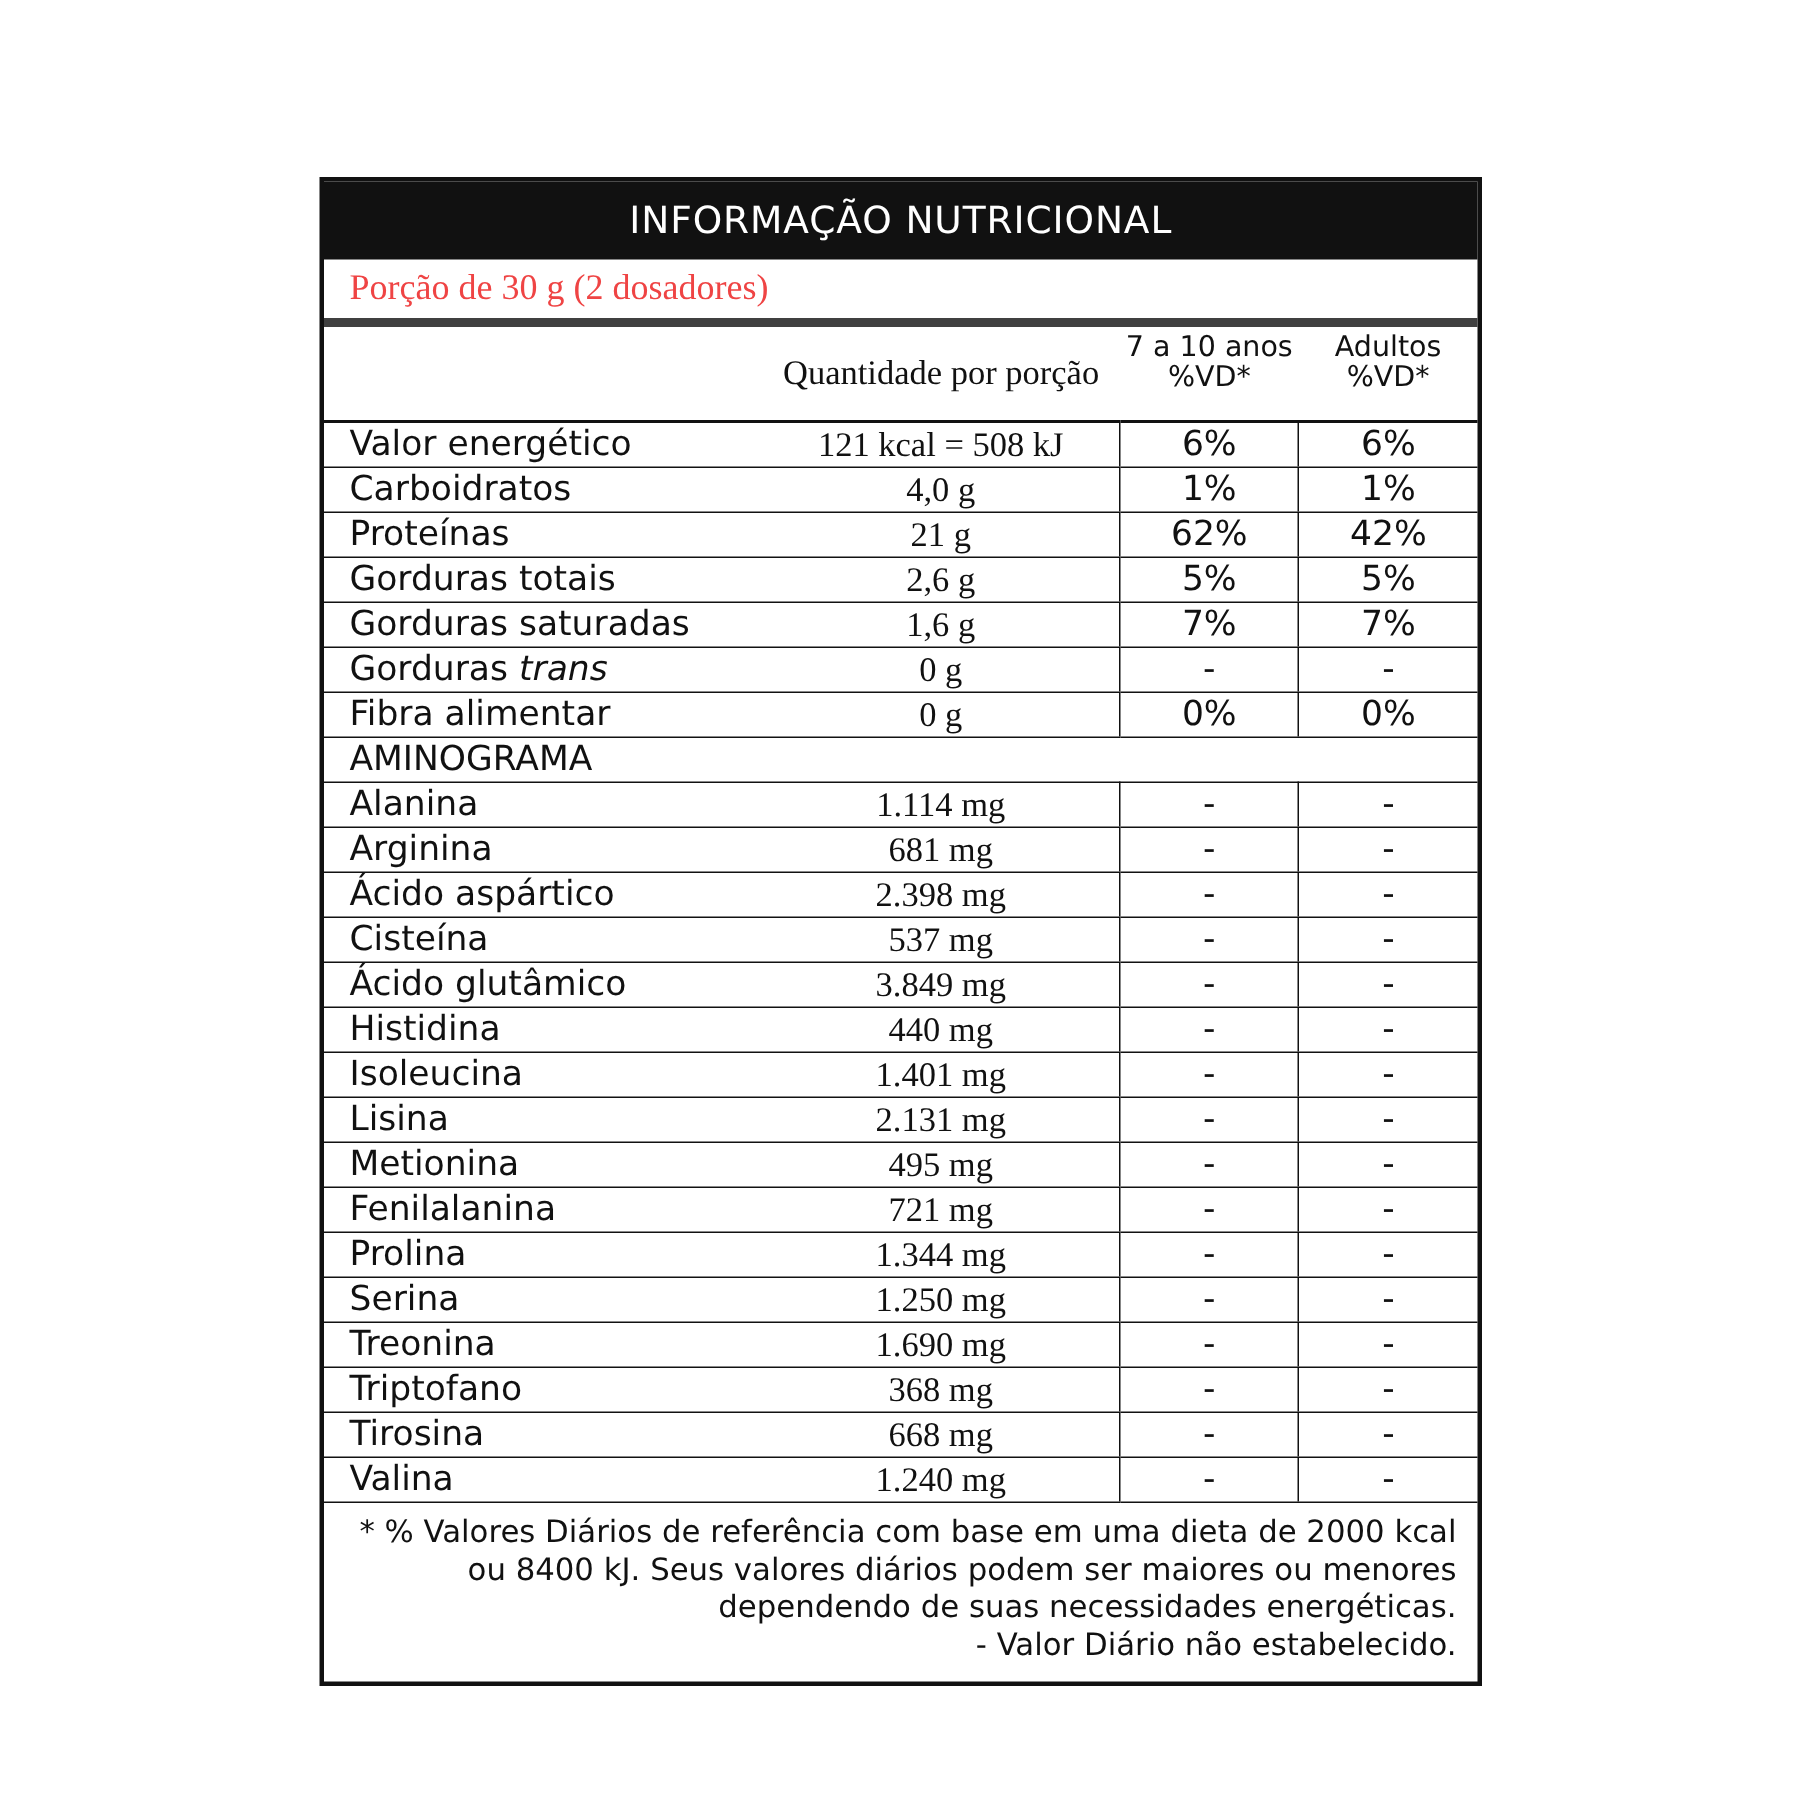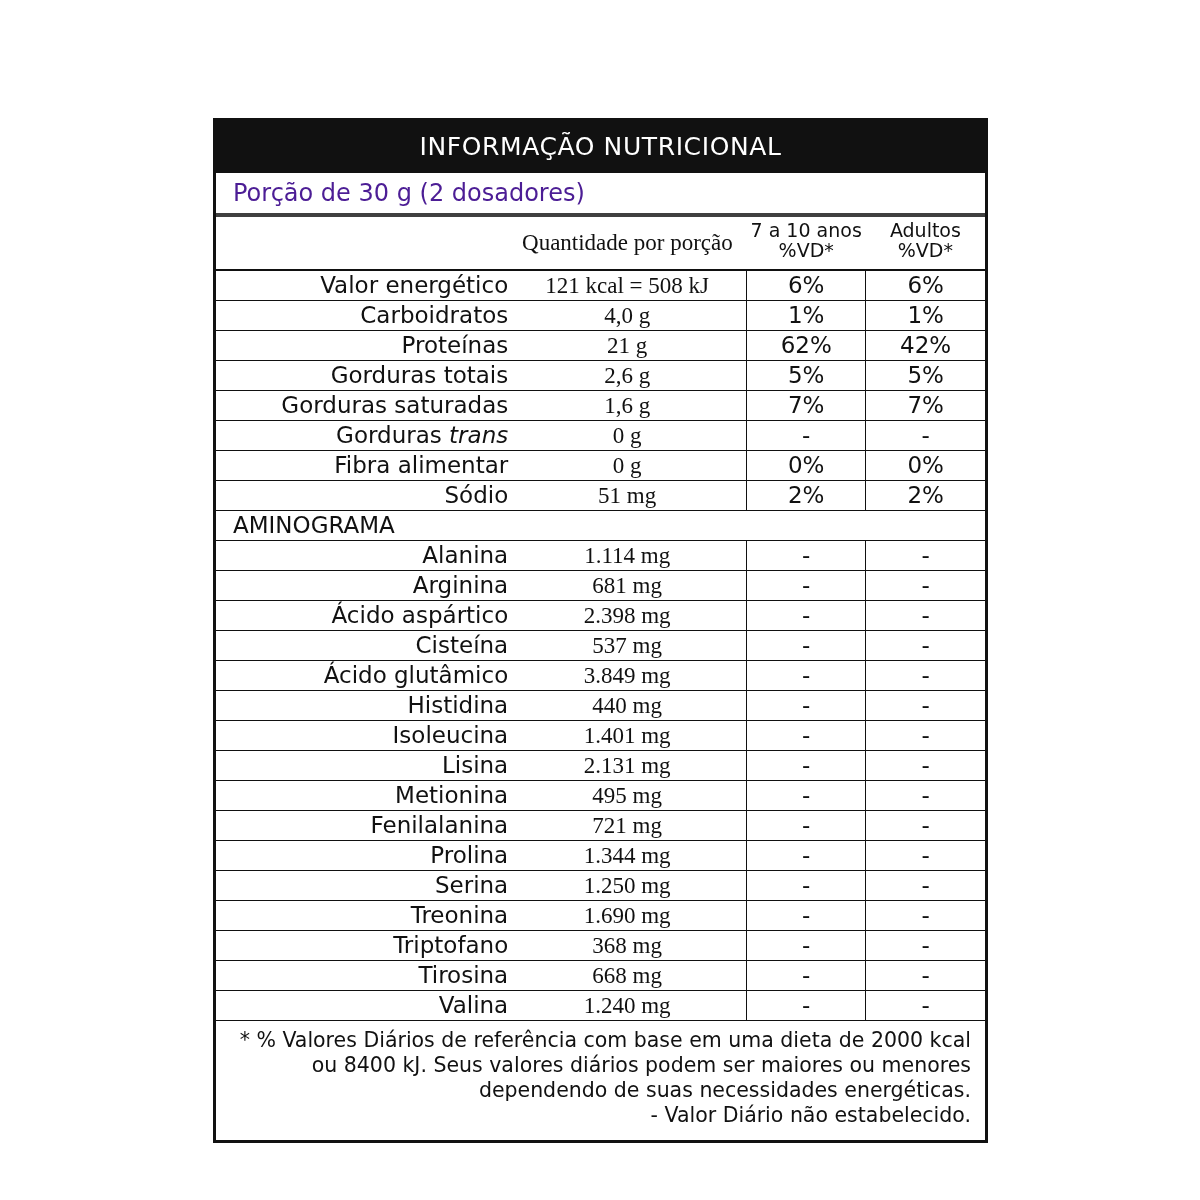--- a/index.html
+++ b/index.html
@@ -29,44 +29,45 @@
   .title-bar {
     background: #111111;
     color: #ffffff;
     text-align: center;
     font-size: 25px;
     letter-spacing: 0.6px;
     padding: 11px 0 12px 0;
     font-family: "DejaVu Sans", sans-serif;
   }
   .portion-row {
-    border-bottom: 4px solid #404040;
+    border-bottom: 6px solid #404040;
     padding: 6px 0 6px 17px;
     font-size: 24px;
-    color: #4c1d95;
+    color: #ef4444;
+    font-family: Liberation Serif, serif;
   }
   table.nutri {
     width: 100%;
     border-collapse: collapse;
     font-size: 23px;
     color: #111111;
   }
   table.nutri td {
     padding: 0;
     vertical-align: middle;
   }
-  .col-name   { width: 38%; padding-left: 17px !important; text-align: right; }
+  .col-name   { width: 38%; padding-left: 17px !important; text-align: left; }
   .col-amount { width: 31%; text-align: center; font-family: Liberation Serif, serif; }
   .col-vd1    { width: 15.5%; text-align: center; }
   .col-vd2    { width: 15.5%; text-align: center; }
 
   tr.hrow td {
     border-bottom: 2px solid #111111;
     padding-top: 4px;
-    padding-bottom: 8px;
+    padding-bottom: 18px;
   }
   .hdr-amount {
     text-align: center;
     font-size: 23px;
     vertical-align: bottom;
     padding-bottom: 3px !important;
   }
   .hdr-vd {
     text-align: center;
     font-size: 19px;
@@ -161,26 +162,20 @@
           <td class="col-amount">0 g</td>
           <td class="col-vd1">-</td>
           <td class="col-vd2">-</td>
         </tr>
         <tr class="drow">
           <td class="col-name">Fibra alimentar</td>
           <td class="col-amount">0 g</td>
           <td class="col-vd1">0%</td>
           <td class="col-vd2">0%</td>
         </tr>
-        <tr class="drow">
-          <td class="col-name">Sódio</td>
-          <td class="col-amount">51 mg</td>
-          <td class="col-vd1">2%</td>
-          <td class="col-vd2">2%</td>
-        </tr>
 
         <tr class="section">
           <td colspan="4">AMINOGRAMA</td>
         </tr>
 
         <tr class="drow">
           <td class="col-name">Alanina</td>
           <td class="col-amount">1.114 mg</td>
           <td class="col-vd1">-</td>
           <td class="col-vd2">-</td>

